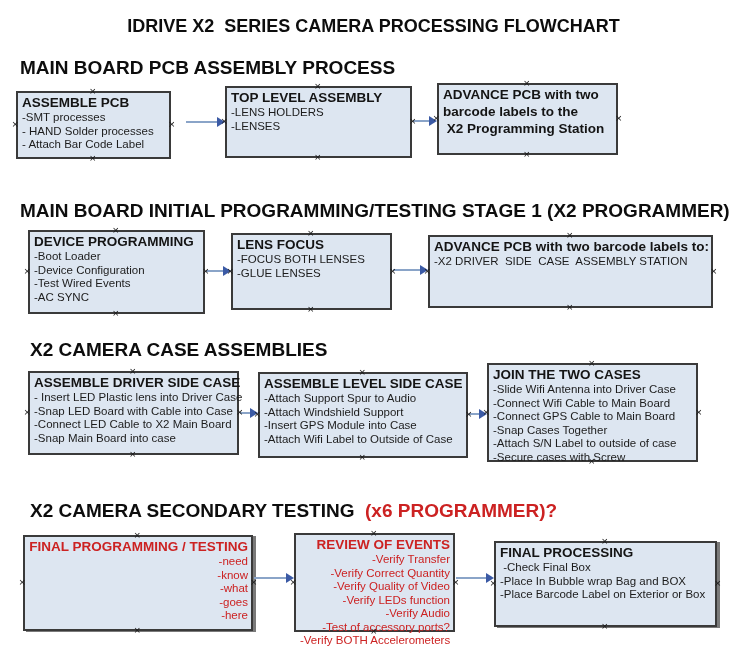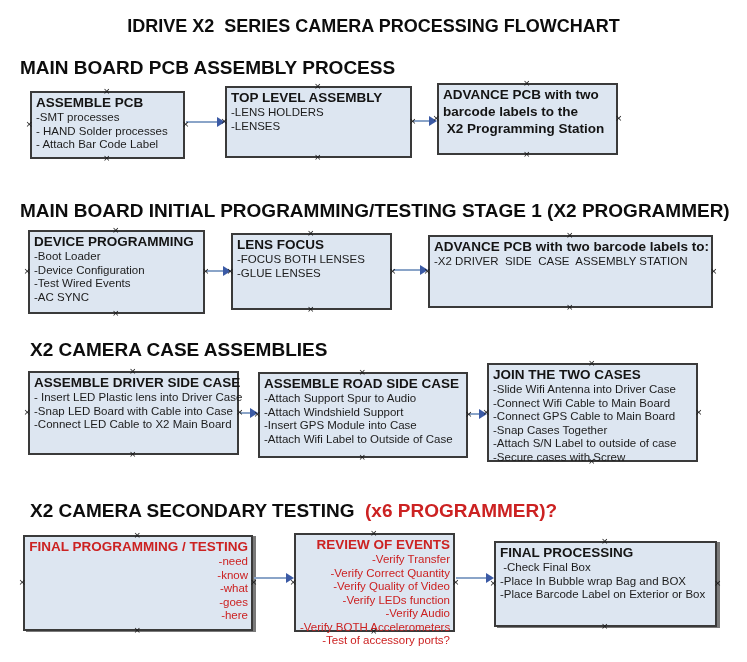--- a/index.html
+++ b/index.html
@@ -92,21 +92,21 @@
 </style>
 </head>
 <body>
 
 <div class="page">
 
   <div class="title">IDRIVE X2  SERIES CAMERA PROCESSING FLOWCHART</div>
 
   <div class="sec-header" style="left:20px;top:57px">MAIN BOARD PCB ASSEMBLY PROCESS</div>
 
-  <div class="box" style="left:30px;top:91px;width:155px;height:68px">
+  <div class="box" style="left:16px;top:91px;width:155px;height:68px">
     <span class="ah"></span>
     <div class="box-title">ASSEMBLE PCB</div>
     <div class="box-item">-SMT processes</div>
     <div class="box-item">- HAND Solder processes</div>
     <div class="box-item">- Attach Bar Code Label</div>
   </div>
 
   <div class="box" style="left:225px;top:86px;width:187px;height:72px">
     <span class="ah"></span>
     <div class="box-title">TOP LEVEL ASSEMBLY</div>
@@ -164,25 +164,26 @@
   </div>
 
   <div class="sec-header" style="left:30px;top:339px">X2 CAMERA CASE ASSEMBLIES</div>
 
   <div class="box" style="left:28px;top:371px;width:211px;height:84px">
     <span class="ah"></span>
     <div class="box-title">ASSEMBLE DRIVER SIDE CASE</div>
     <div class="box-item">- Insert LED Plastic lens into Driver Case</div>
     <div class="box-item">-Snap LED Board with Cable into Case</div>
     <div class="box-item">-Connect LED Cable to X2 Main Board</div>
+    <div class="box-item">-Snap Main Board into case</div>
   </div>
 
   <div class="box" style="left:258px;top:372px;width:210px;height:86px">
     <span class="ah"></span>
-    <div class="box-title">ASSEMBLE ROAD SIDE CASE</div>
+    <div class="box-title">ASSEMBLE LEVEL SIDE CASE</div>
     <div class="box-item">-Attach Support Spur to Audio</div>
     <div class="box-item">-Attach Windshield Support</div>
     <div class="box-item">-Insert GPS Module into Case</div>
     <div class="box-item">-Attach Wifi Label to Outside of Case</div>
   </div>
 
   <div class="box" style="left:487px;top:363px;width:211px;height:99px">
     <span class="ah"></span>
     <div class="box-title">JOIN THE TWO CASES</div>
     <div class="box-item">-Slide Wifi Antenna into Driver Case</div>
@@ -215,22 +216,22 @@
   </div>
 
   <div class="box red-text" style="left:294px;top:533px;width:161px;height:99px">
     <span class="ah"></span>
     <div class="box-title">REVIEW OF EVENTS</div>
     <div class="box-item">-Verify Transfer</div>
     <div class="box-item">-Verify Correct Quantity</div>
     <div class="box-item">-Verify Quality of Video</div>
     <div class="box-item">-Verify LEDs function</div>
     <div class="box-item">-Verify Audio</div>
+    <div class="box-item">-Test of accessory ports?</div>
     <div class="box-item">-Verify BOTH Accelerometers</div>
-    <div class="box-item">-Test of accessory ports?</div>
   </div>
 
   <div class="box shadow-r" style="left:494px;top:541px;width:223px;height:86px">
     <span class="ah"></span>
     <div class="box-title">FINAL PROCESSING</div>
     <div class="box-item"> -Check Final Box</div>
     <div class="box-item">-Place In Bubble wrap Bag and BOX</div>
     <div class="box-item">-Place Barcode Label on Exterior or Box</div>
   </div>
 

